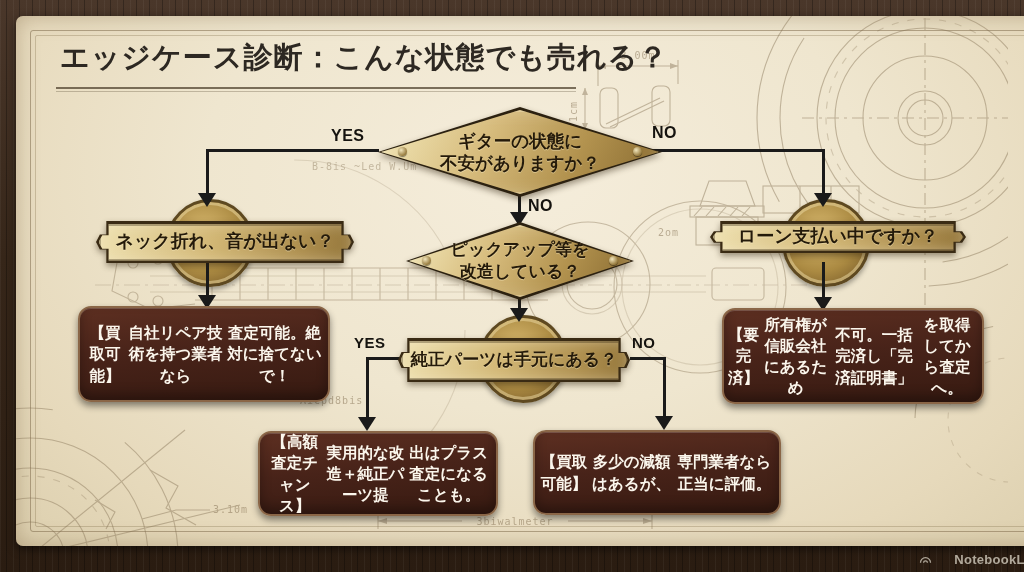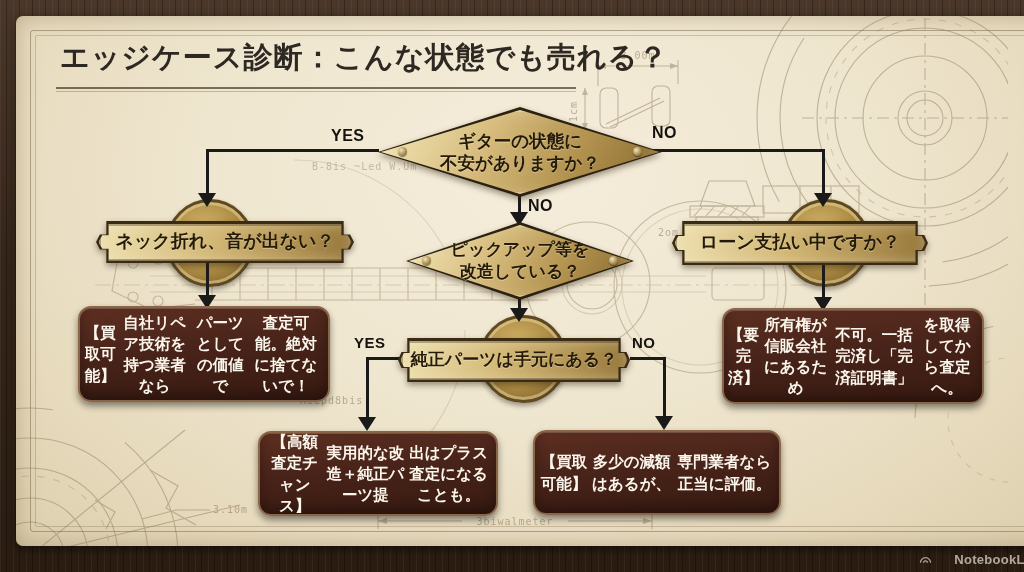--- a/index.html
+++ b/index.html
@@ -247,36 +247,35 @@
       <span>改造している？</span>
     </div>
   </div>
 
   <div class="shape-wrap plq" style="left:96px;top:221px;width:258px;height:42px;">
     <div class="plaque-outer"></div>
     <div class="plaque-inner"></div>
     <div class="q-text" style="font-size:18px;">ネック折れ、音が出ない？</div>
   </div>
 
-  <div class="shape-wrap plq" style="left:672px;top:221px;width:256px;height:44px;">
+  <div class="shape-wrap plq" style="left:710px;top:221px;width:256px;height:32px;">
     <div class="plaque-outer"></div>
     <div class="plaque-inner"></div>
     <div class="q-text" style="font-size:18px;">ローン支払い中ですか？</div>
   </div>
 
   <div class="shape-wrap plq" style="left:398px;top:338px;width:232px;height:44px;">
     <div class="plaque-outer"></div>
     <div class="plaque-inner"></div>
     <div class="q-text" style="font-size:17px;">純正パーツは手元にある？</div>
   </div>
 
   <div class="result" style="left:78px;top:306px;width:252px;height:96px;">
     <div>【買取可能】</div>
     <div>自社リペア技術を持つ業者なら</div>
-    <div>パーツとしての価値で</div>
     <div>査定可能。絶対に捨てないで！</div>
   </div>
 
   <div class="result" style="left:694px;top:308px;width:262px;height:96px;margin-left:28px;">
     <div>【要完済】</div>
     <div>所有権が信販会社にあるため</div>
     <div>不可。一括完済し「完済証明書」</div>
     <div>を取得してから査定へ。</div>
   </div>
 

